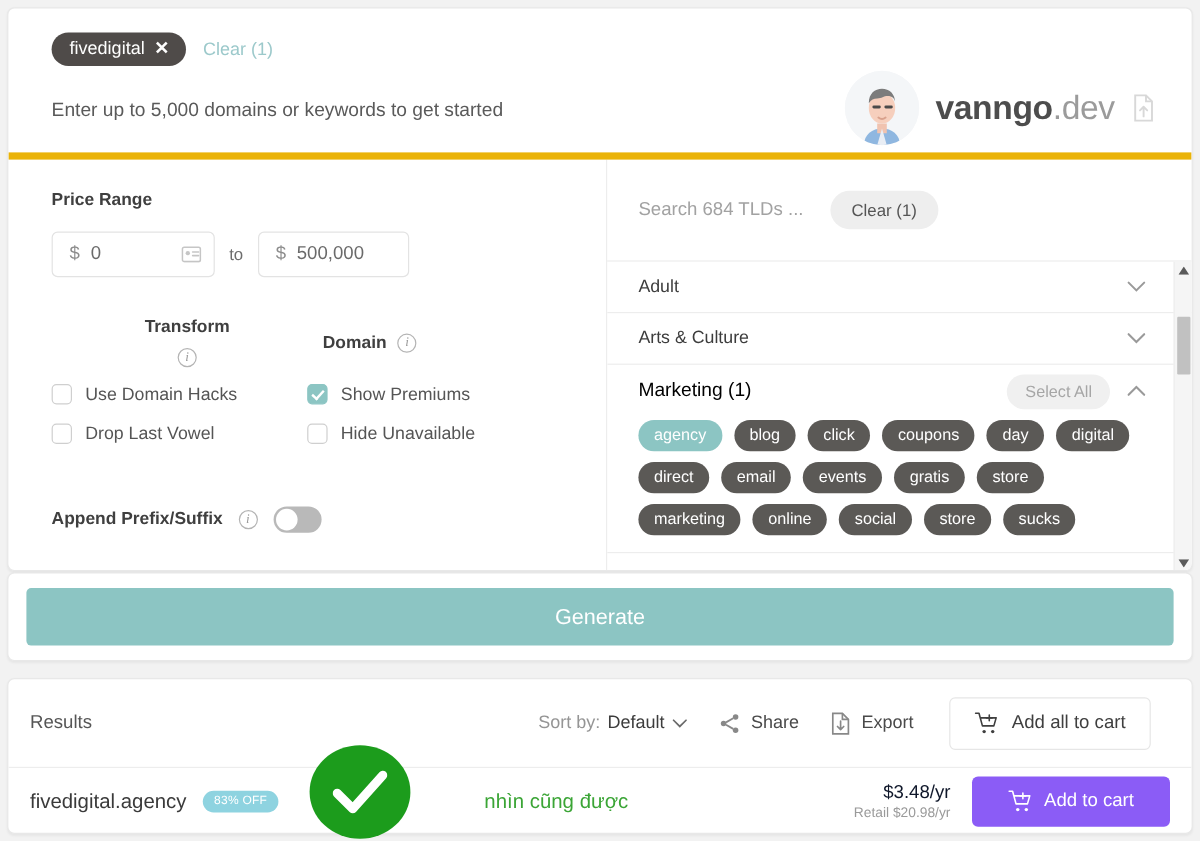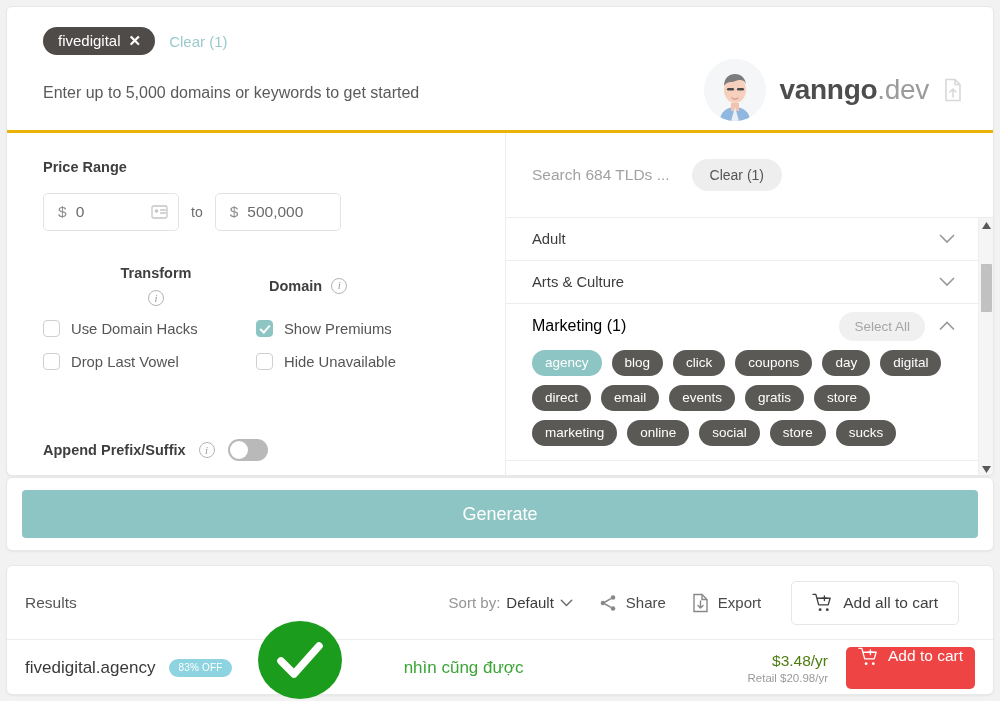--- a/index.html
+++ b/index.html
@@ -20,21 +20,21 @@
     box-shadow: 0 1px 2px rgba(0,0,0,.05);
   }
   .top-card {
     position: absolute; left: 6px; top: 6px; width: 988px; height: 470px;
     overflow: hidden;
   }
   .search-header {
     position: relative;
     padding: 18px 56px 0 36px;
     height: 126px;
-    border-bottom: 3px solid #eab308;
+    border-bottom: 6px solid #eab308;
   }
   .chip-row { display: flex; align-items: center; gap: 14px; height: 32px; }
   .chip {
     display: inline-flex; align-items: center; gap: 8px;
     background: #4f4b49; color: #fff;
     border-radius: 16px;
     padding: 6px 14px 7px 15px;
     font-size: 15px; line-height: 1;
     cursor: pointer;
   }
@@ -104,21 +104,21 @@
   }
   .cb.on {
     background: #8cc5c3; border-color: #8cc5c3;
     display: flex; align-items: center; justify-content: center;
   }
   .cb.on::after {
     content: ""; width: 4px; height: 8px; margin-top: -2px;
     border: solid #fff; border-width: 0 2px 2px 0; transform: rotate(42deg);
   }
 
-  .append-row { display: flex; align-items: center; gap: 13px; margin-top: 69px; }
+  .append-row { display: flex; align-items: center; gap: 13px; margin-top: 52px; }
   .append-lbl { font-size: 14.5px; color: #3f3f3f; font-weight: 700; }
   .toggle {
     width: 40px; height: 22px; border-radius: 11px; background: #b9b9b9;
     position: relative; cursor: pointer; flex: none;
   }
   .toggle::after {
     content: ""; position: absolute; left: 2px; top: 2px;
     width: 18px; height: 18px; border-radius: 50%; background: #fff;
   }
 
@@ -209,26 +209,26 @@
     height: 56px; display: flex; align-items: center;
     padding: 0 18px; position: relative;
   }
   .dom-name { font-size: 17px; color: #3a3a3a; }
   .off-badge {
     background: #8ed3e0; color: #fff; border-radius: 10px;
     font-size: 10px; padding: 3px 9px 4px; margin-left: 14px; letter-spacing: .2px;
   }
   .note { font-size: 17px; color: #3ba536; margin-left: 172px; }
   .price-block { margin-left: auto; text-align: right; margin-right: 18px; }
-  .price-main { font-size: 15.5px; color: #4d7c0f; }
+  .price-main { font-size: 15.5px; color: #0f172a; }
   .price-sub { font-size: 11.5px; color: #9a9a9a; margin-top: 2px; }
   .cart-btn {
-    display: flex; gap: 9px;
-    background: #ef4444; color: #fff; border: none; border-radius: 5px;
-    height: 42px; padding: 0 12px; font-size: 15.5px;
+    display: flex; align-items: center; gap: 9px;
+    background: #8b5cf6; color: #fff; border: none; border-radius: 5px;
+    height: 42px; padding: 0 30px; font-size: 15.5px;
     cursor: pointer; font-family: inherit;
   }
 
   .check-overlay {
     position: absolute; left: 258px; top: 621px;
     width: 84px; height: 78px; border-radius: 50%;
     background: #1c9c1c;
     display: flex; align-items: center; justify-content: center;
     z-index: 40; pointer-events: none;
   }

